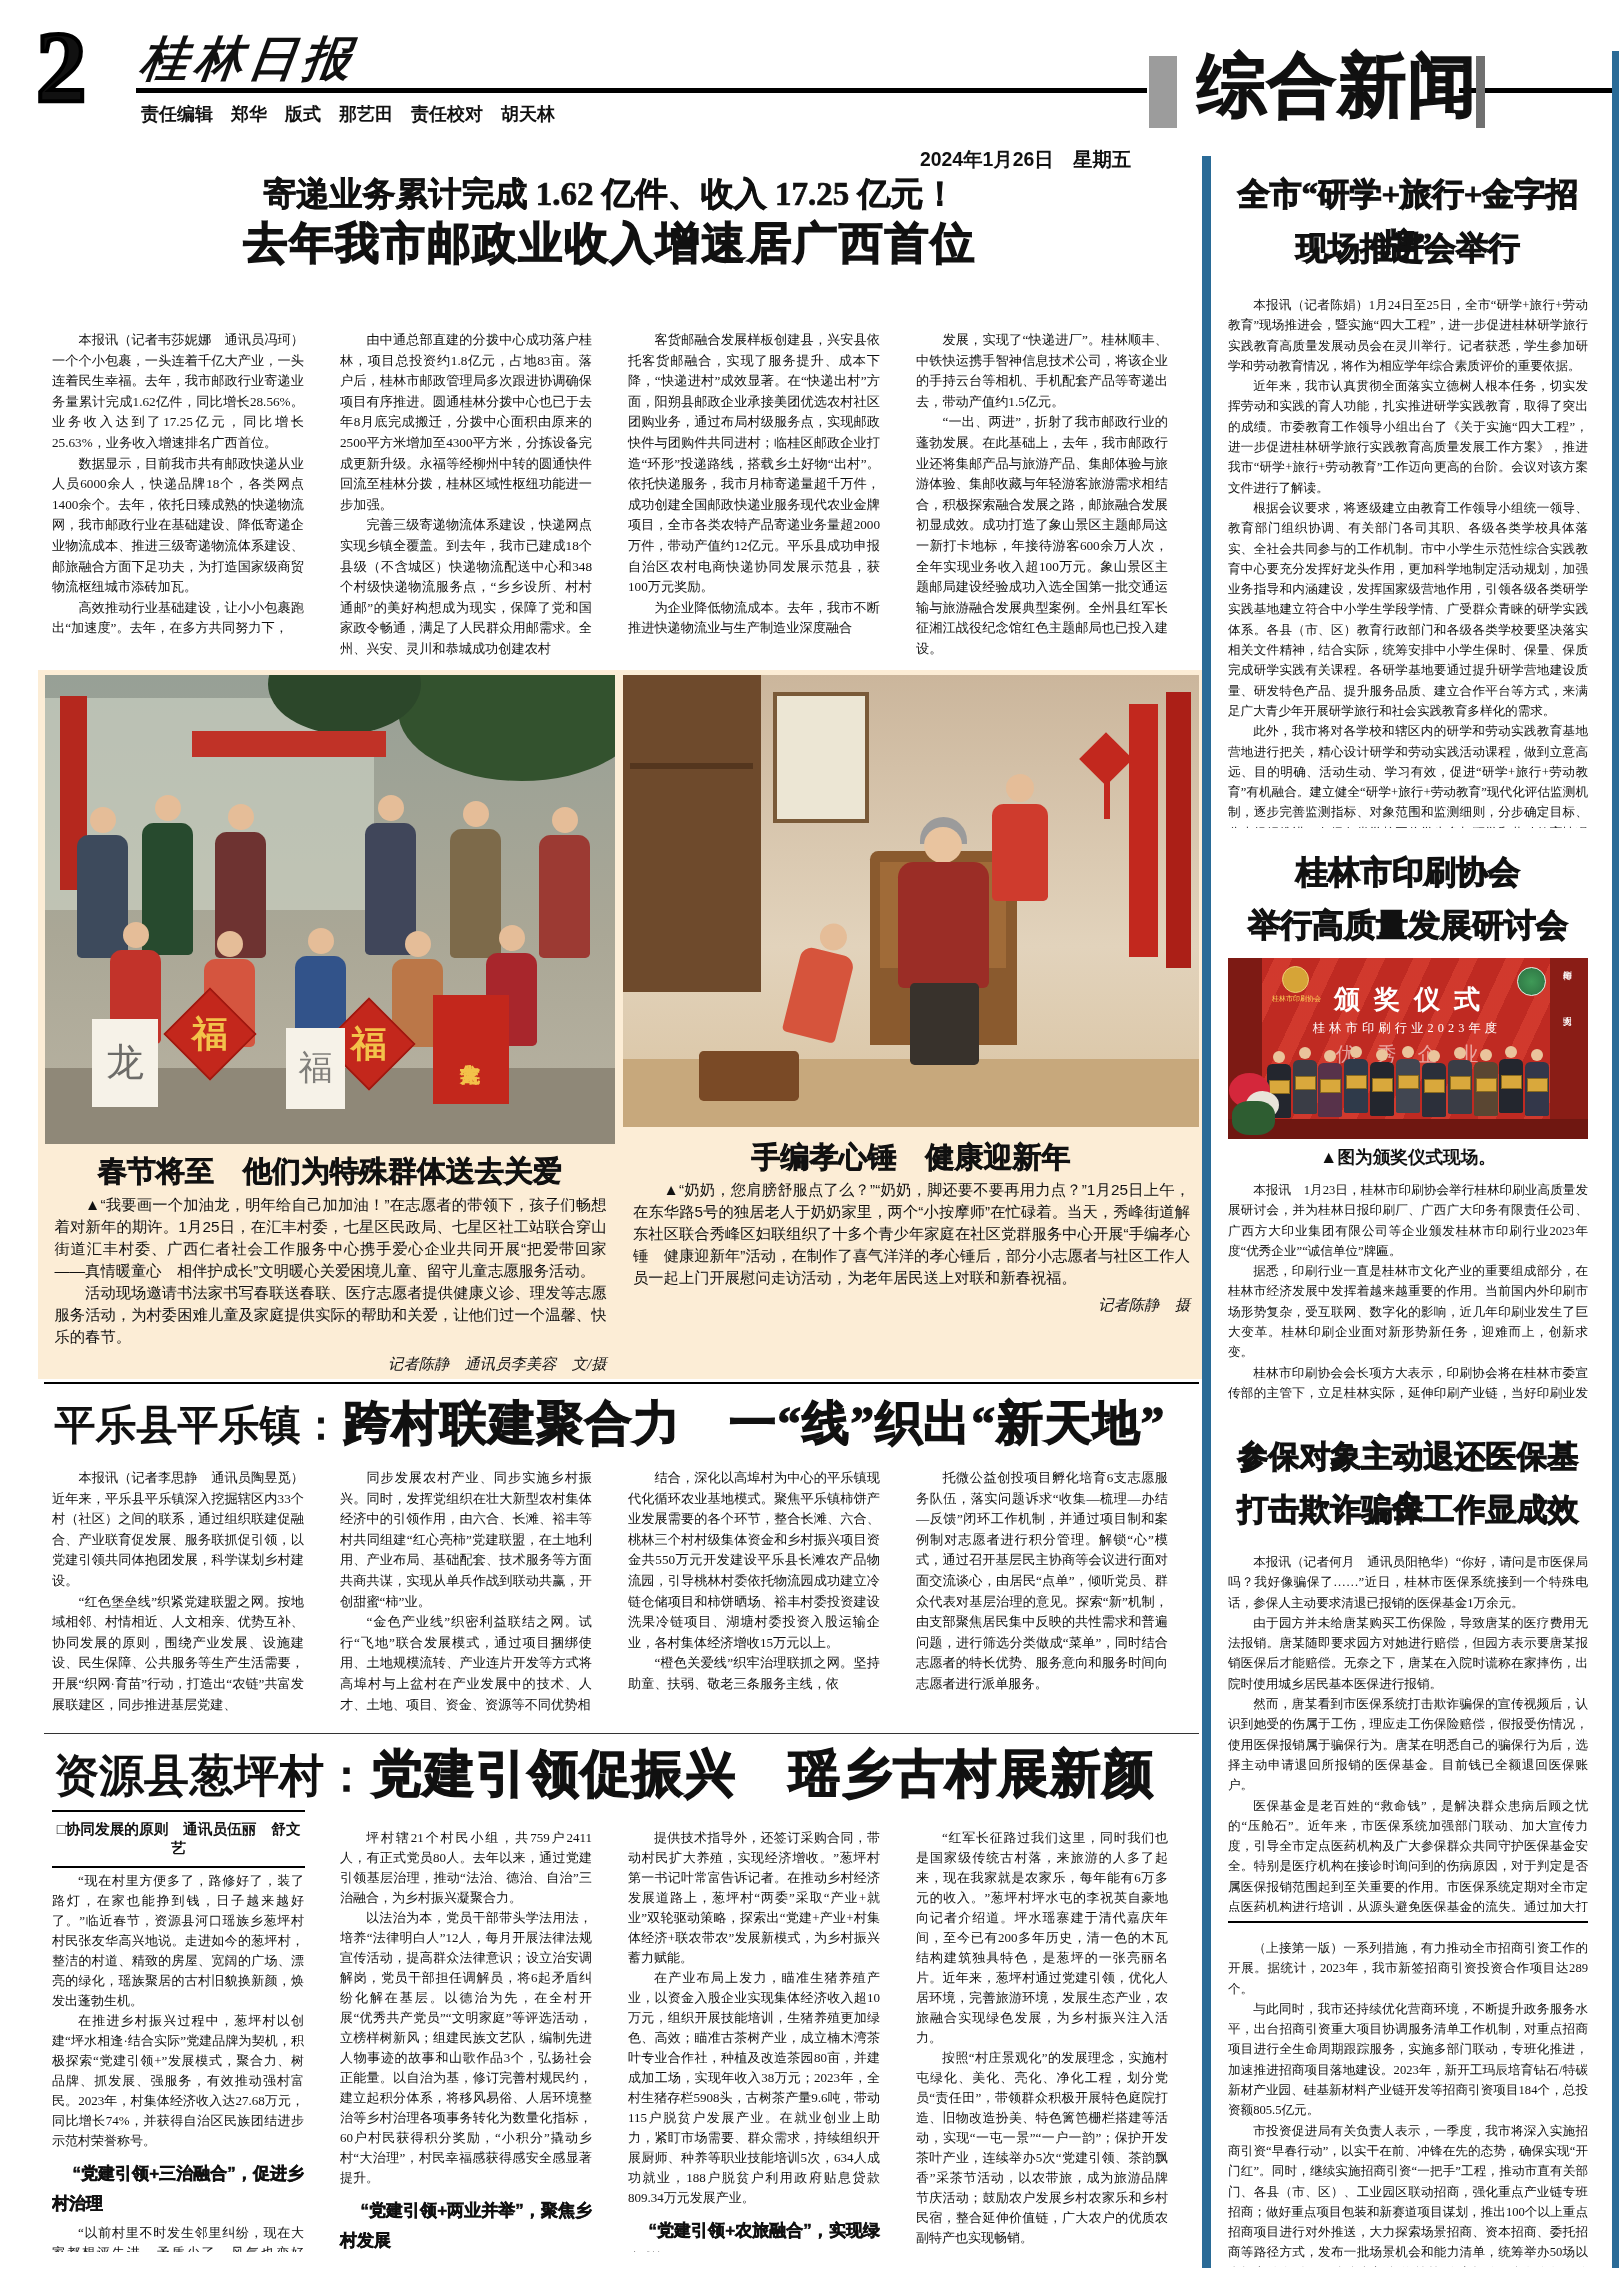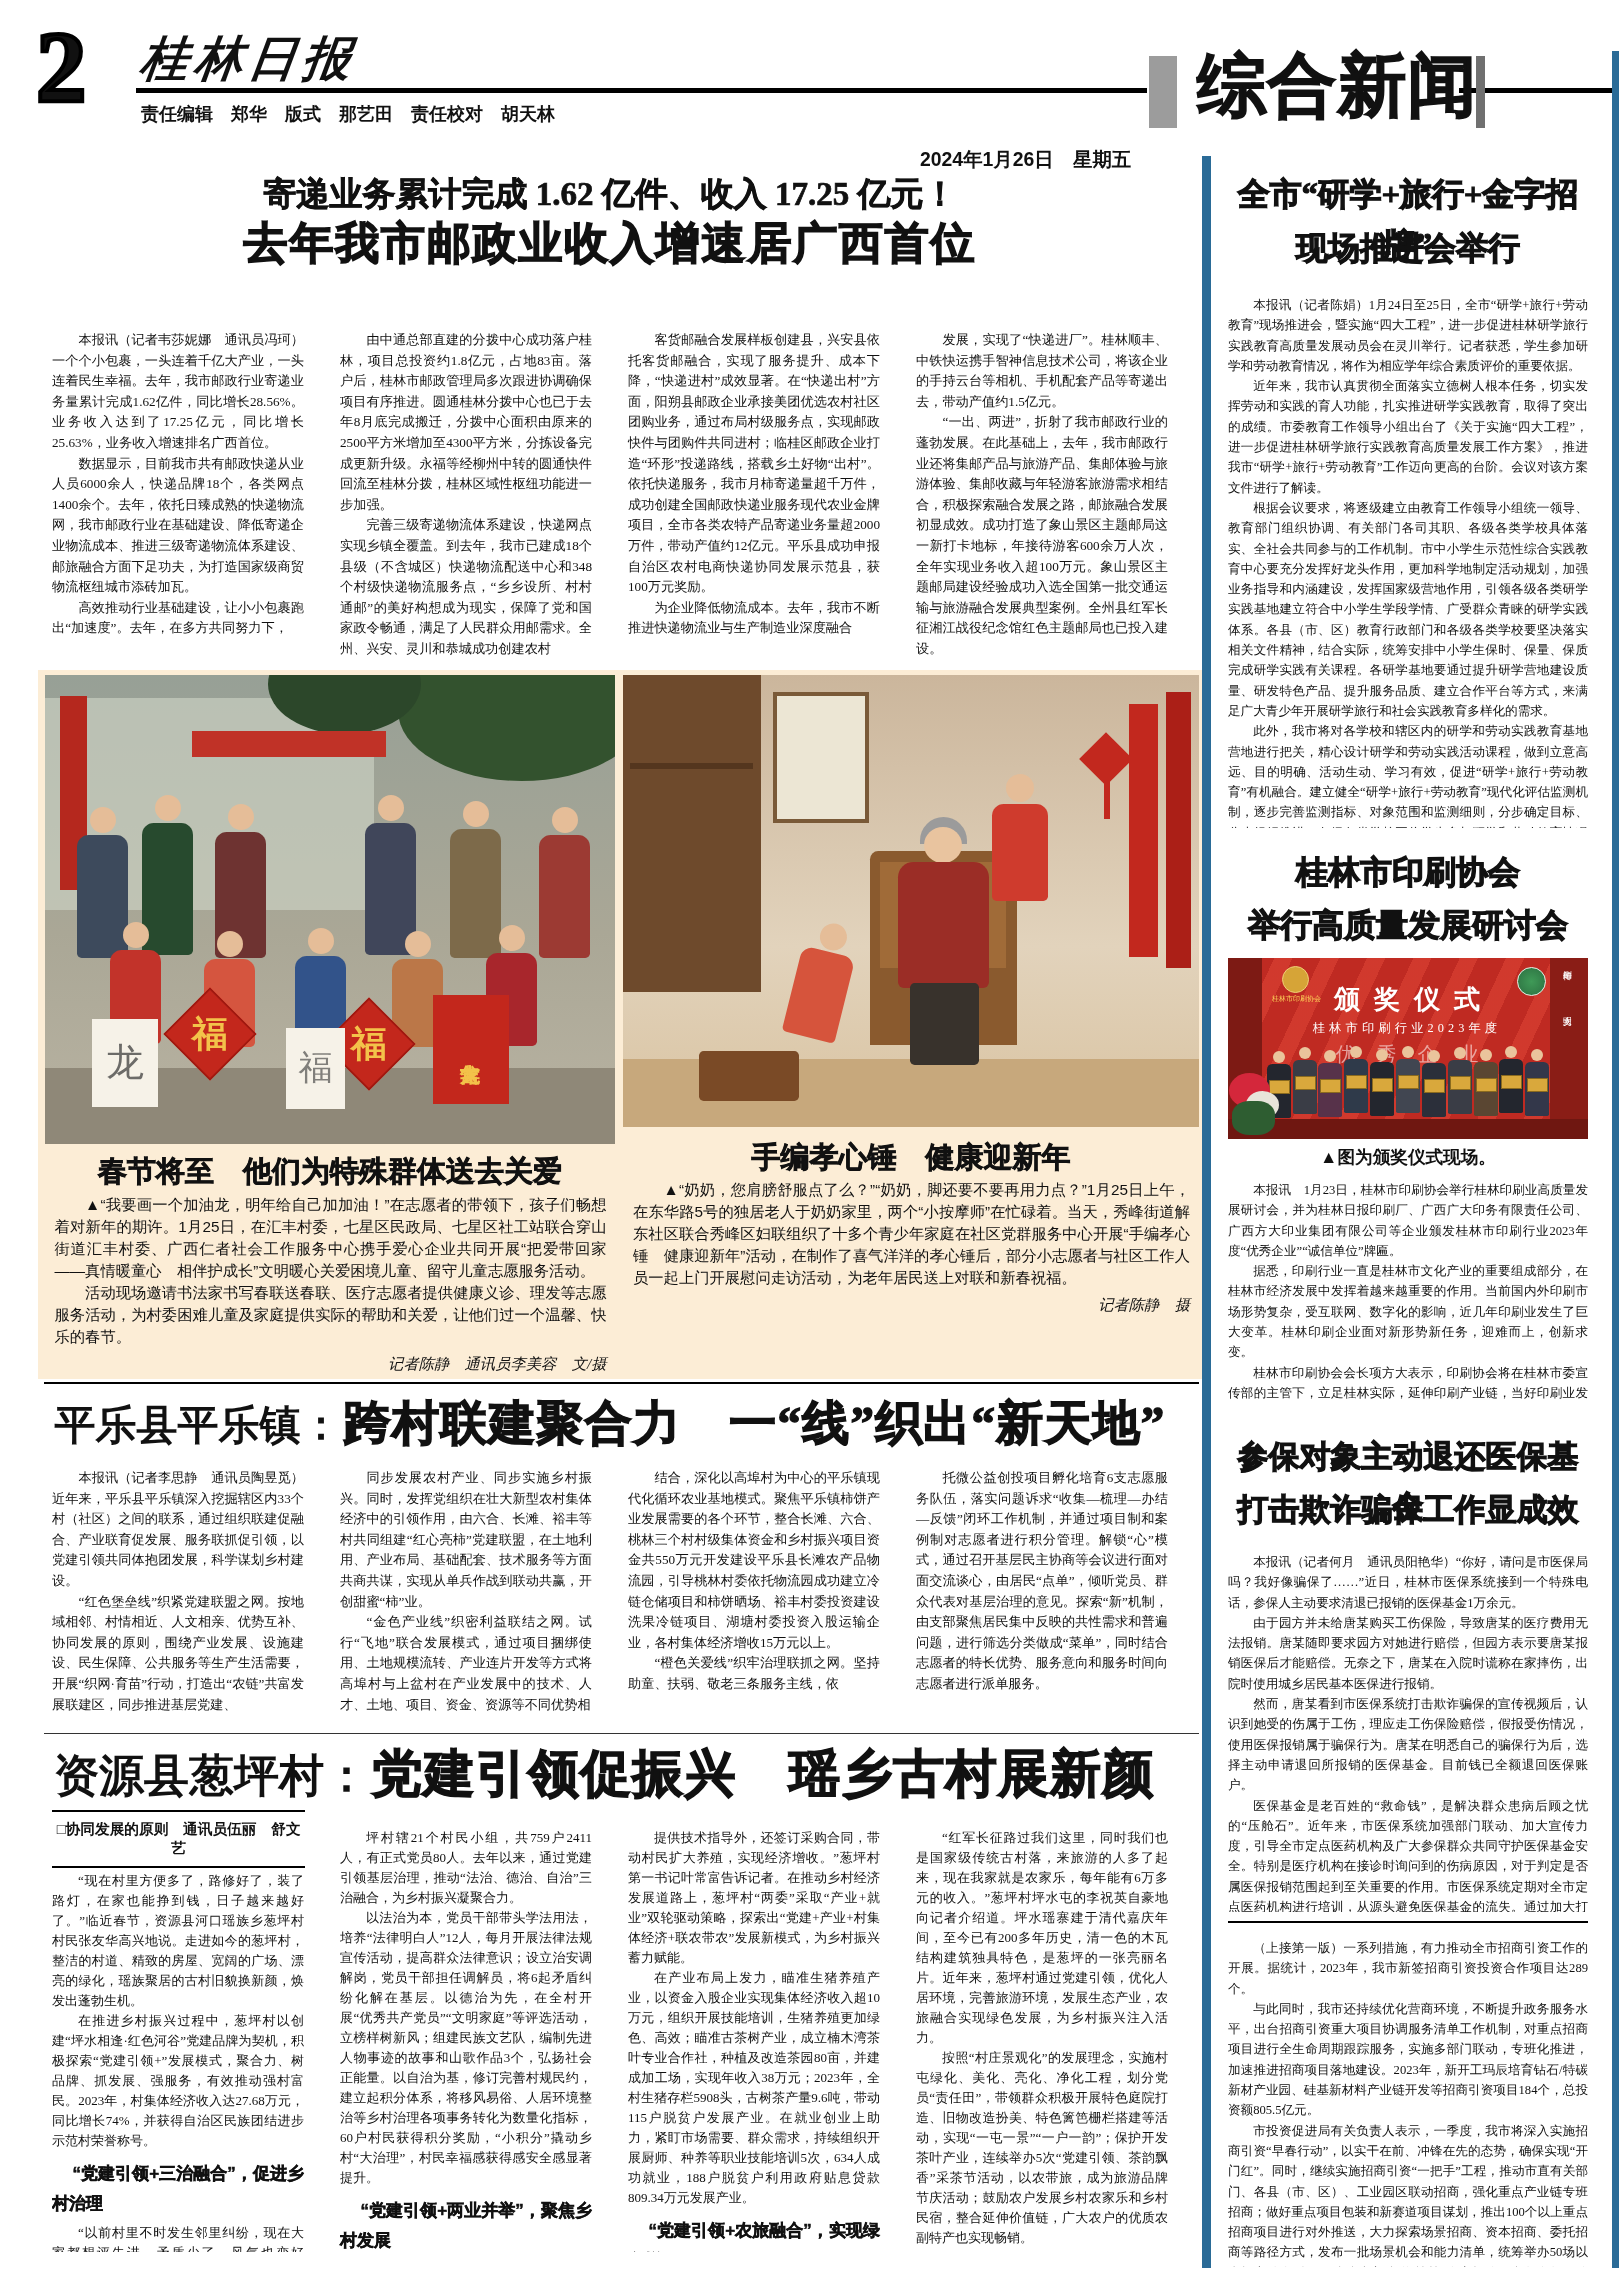--- a/index.html
+++ b/index.html
@@ -237,21 +237,21 @@
   <div class="abs" style="left:54px;top:1740px;width:1116px;white-space:nowrap;">
     <span class="serif" style="font-size:45px;font-weight:700;">资源县葱坪村：</span>
     <span class="serif heavy" style="font-size:51px;letter-spacing:1.2px;">党建引领促振兴　瑶乡古村展新颜</span>
   </div>
 
   <div class="abs sans center" style="left:52px;top:1810px;width:251px;border-top:2.4px solid #000;border-bottom:2.4px solid #000;padding:8.2px 1.2px;font-size:14.7px;font-weight:700;">□协同发展的原则　通讯员伍丽　舒文艺</div>
 
   <div class="cols body22b" style="left:52px;top:1828px;width:1116px;height:424px;">
     <div class="col" style="padding-top:43px;">
         <p>“现在村里方便多了，路修好了，装了路灯，在家也能挣到钱，日子越来越好了。”临近春节，资源县河口瑶族乡葱坪村村民张友华高兴地说。走进如今的葱坪村，整洁的村道、精致的房屋、宽阔的广场、漂亮的绿化，瑶族聚居的古村旧貌换新颜，焕发出蓬勃生机。</p>
-        <p>在推进乡村振兴过程中，葱坪村以创建“坪水相逢·红色河谷”党建品牌为契机，积极探索“党建引领+”发展模式，聚合力、树品牌、抓发展、强服务，有效推动强村富民。2023年，村集体经济收入达27.68万元，同比增长74%，并获得自治区民族团结进步示范村荣誉称号。</p>
+        <p>在推进乡村振兴过程中，葱坪村以创建“坪水相逢·结合实际”党建品牌为契机，积极探索“党建引领+”发展模式，聚合力、树品牌、抓发展、强服务，有效推动强村富民。2023年，村集体经济收入达27.68万元，同比增长74%，并获得自治区民族团结进步示范村荣誉称号。</p>
         <p class="subhead">“党建引领+三治融合”，促进乡村治理</p>
         <p>“以前村里不时发生邻里纠纷，现在大家都想评先进，矛盾少了，风气也变好了。”葱坪村的老党员李谟华告诉记者。葱</p>
       </div>
     <div class="col">
         <p>坪村辖21个村民小组，共759户2411人，有正式党员80人。去年以来，通过党建引领基层治理，推动“法治、德治、自治”三治融合，为乡村振兴凝聚合力。</p>
         <p>以法治为本，党员干部带头学法用法，培养“法律明白人”12人，每月开展法律法规宣传活动，提高群众法律意识；设立治安调解岗，党员干部担任调解员，将6起矛盾纠纷化解在基层。以德治为先，在全村开展“优秀共产党员”“文明家庭”等评选活动，立榜样树新风；组建民族文艺队，编制先进人物事迹的故事和山歌作品3个，弘扬社会正能量。以自治为基，修订完善村规民约，建立起积分体系，将移风易俗、人居环境整治等乡村治理各项事务转化为数量化指标，60户村民获得积分奖励，“小积分”撬动乡村“大治理”，村民幸福感获得感安全感显著提升。</p>
         <p class="subhead">“党建引领+两业并举”，聚焦乡村发展</p>
         <p>“以前村民就是养年猪自己吃，现在我们将集体的钱入股到养殖企业，企业为农户</p>
       </div>
     <div class="col">

